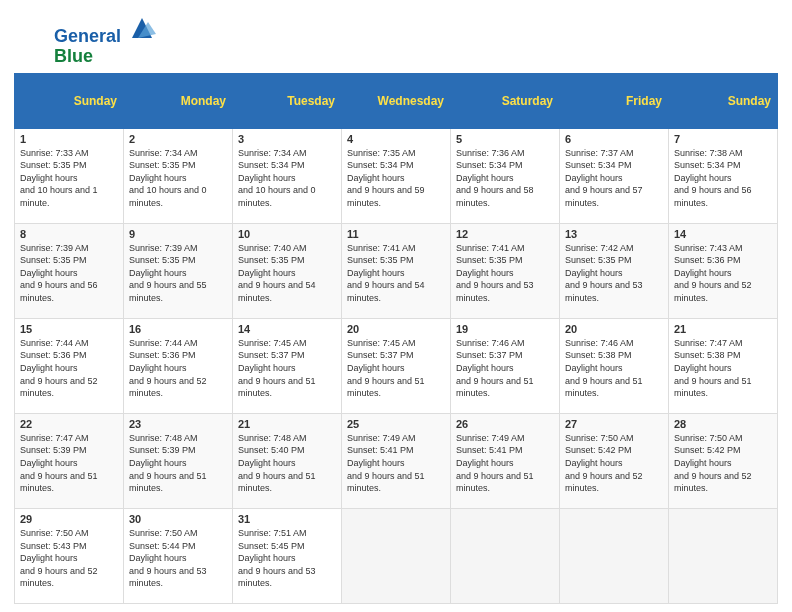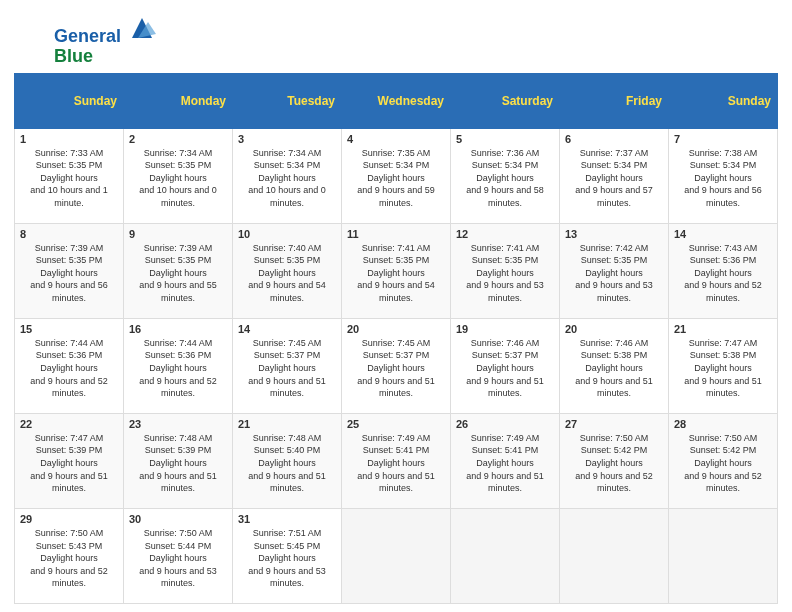--- a/index.html
+++ b/index.html
@@ -96,21 +96,20 @@
     .day-number {
       font-size: 11px;
       font-weight: bold;
       display: block;
       margin-bottom: 2px;
     }
     .day-info {
       font-size: 9px;
       line-height: 1.4;
       color: #333;
-      text-align: center;
     }
   </style>
 </head>
 <body>
 
 <div class="page">
   <div class="header">
     <div class="logo-area">
       <div>
         <div class="logo-text">

